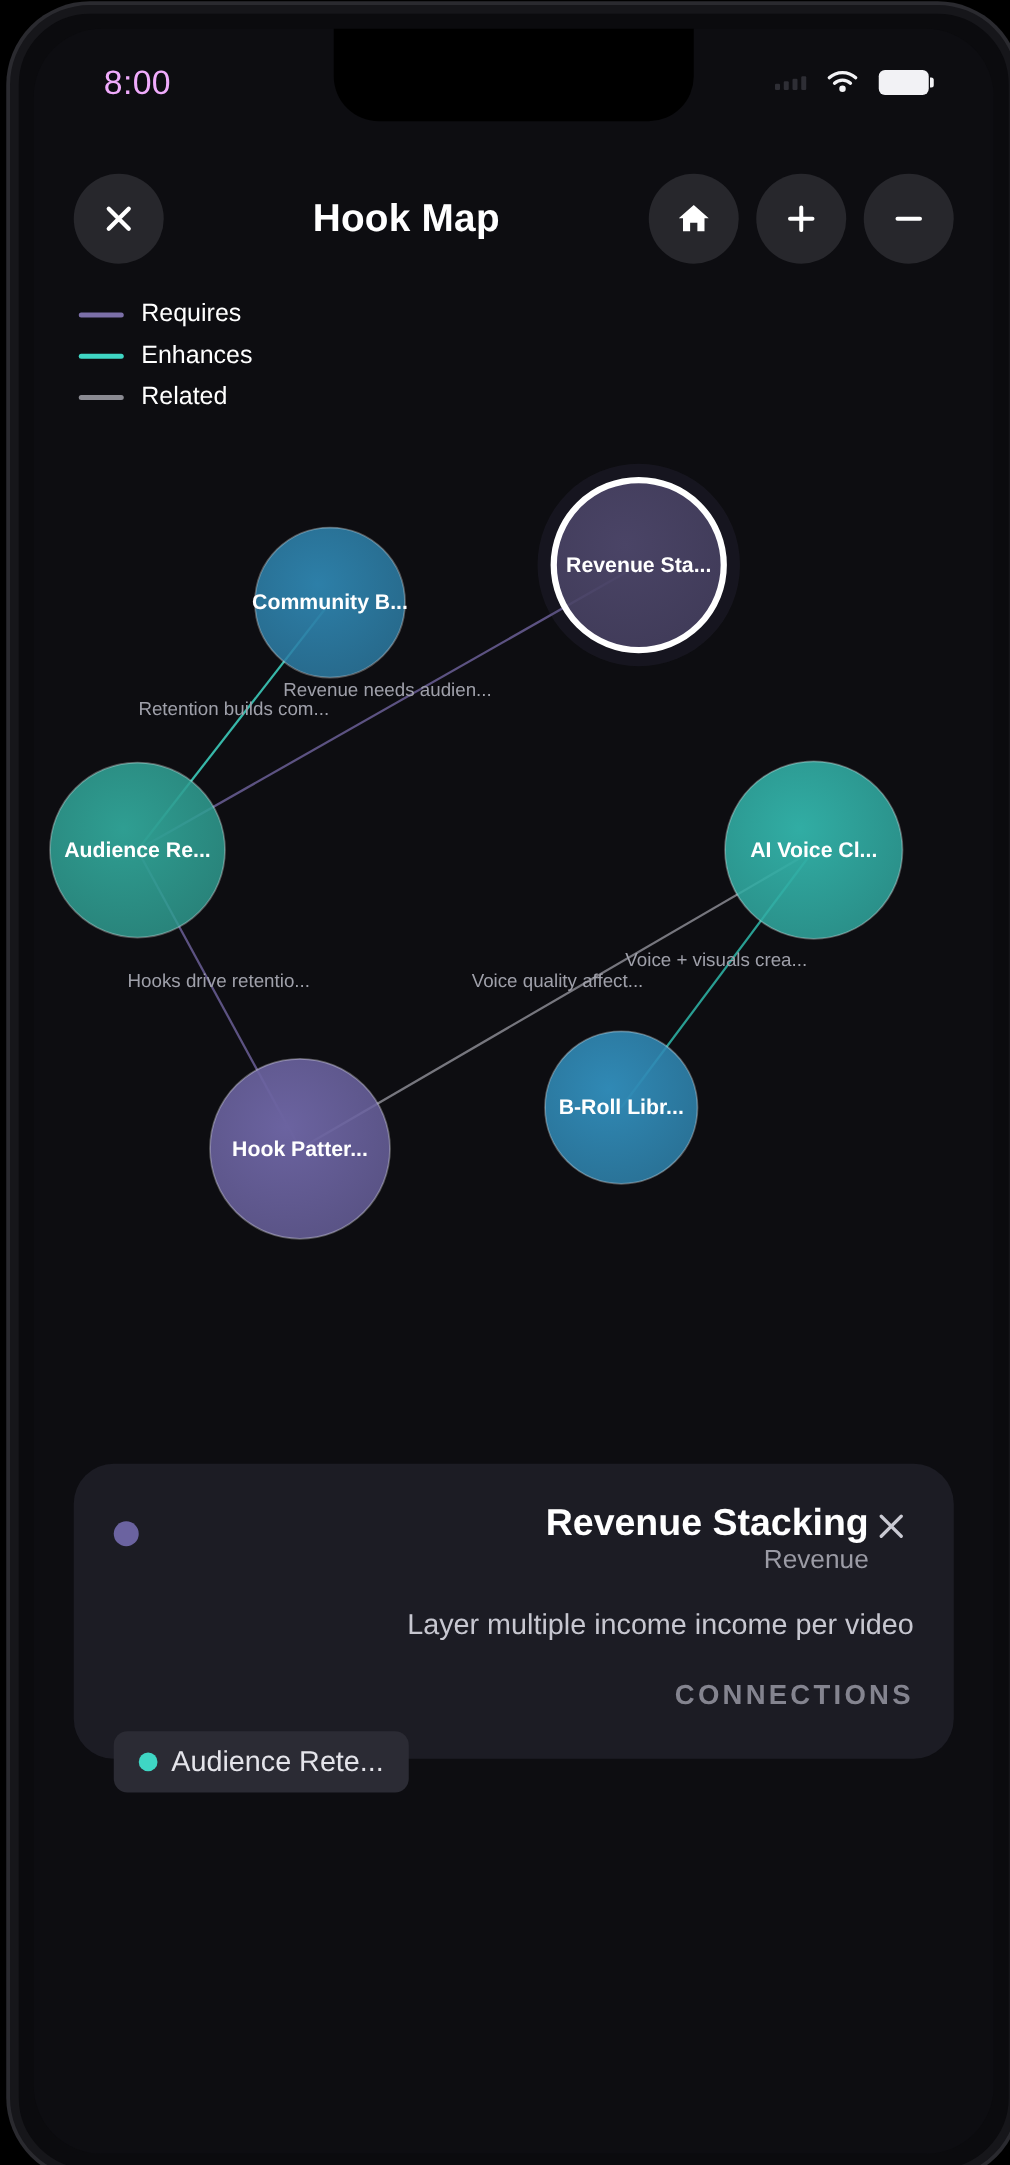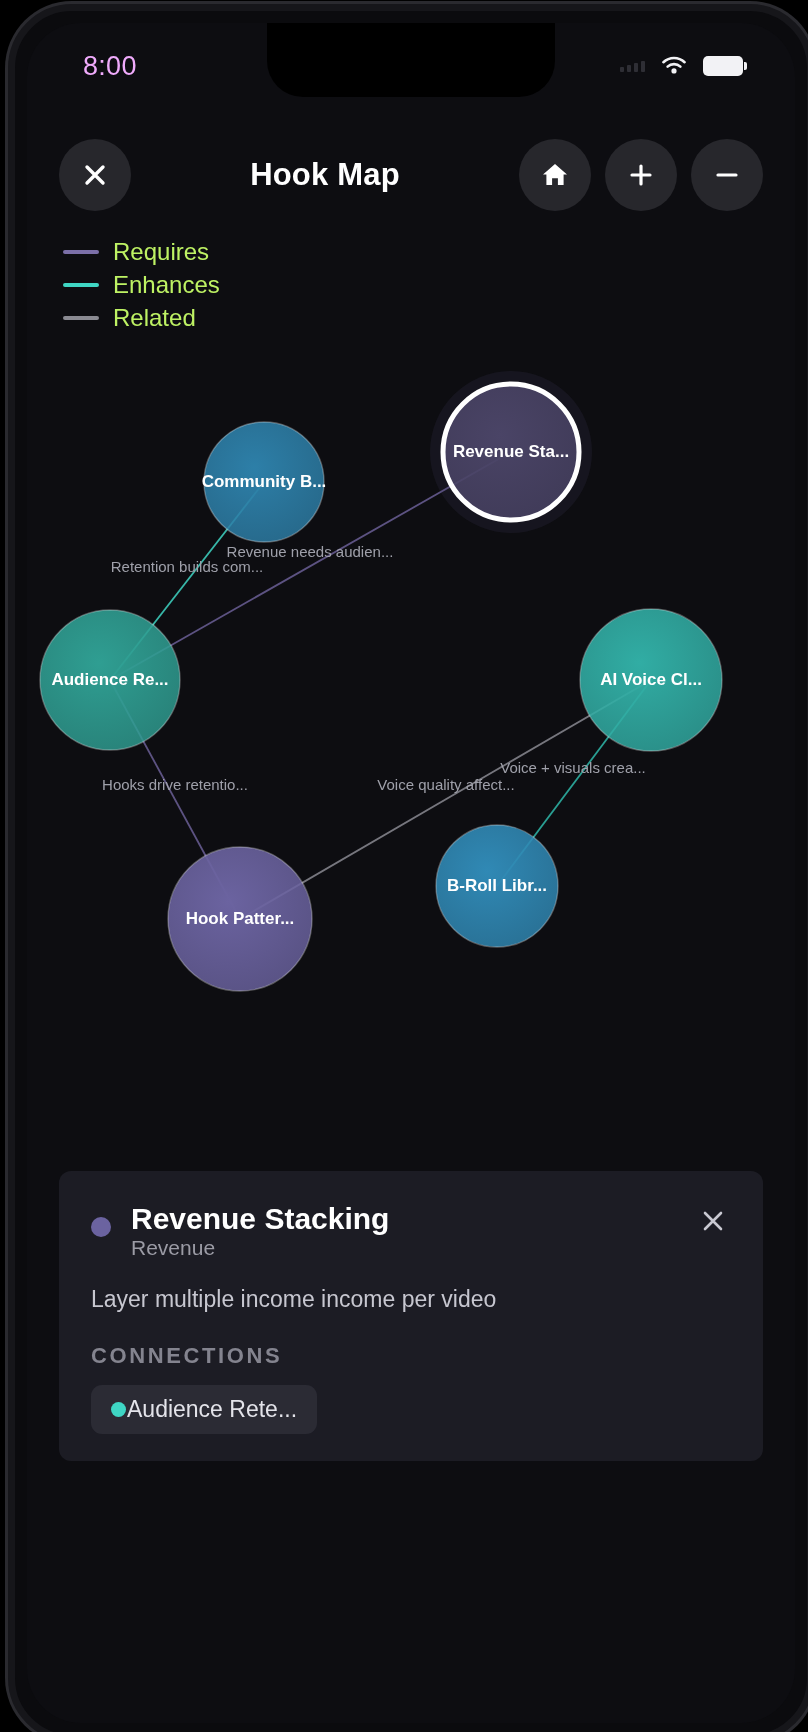--- a/index.html
+++ b/index.html
@@ -159,22 +159,22 @@
     align-items: center;
     gap: 14px;
     height: 33px;
   }
   .legend-line {
     width: 36px;
     height: 4px;
     border-radius: 2px;
   }
   .legend-label {
-    color: #bef264;
-    font-size: 24px;
+    color: #ffffff;
+    font-size: 20px;
   }
 
   
   #graph {
     position: absolute;
     top: 0;
     left: 0;
     width: 768px;
     height: 1700px;
     z-index: 10;
@@ -196,26 +196,27 @@
     text-anchor: middle;
     dominant-baseline: middle;
   }
 
   
   #detail-card {
     position: absolute;
     left: 32px;
     right: 32px;
     top: 1148px;
-    height: 290px;
+    height: 236px;
     background: #1c1c24;
-    border-radius: 12px;
+    border-radius: 32px;
     z-index: 35;
     box-sizing: border-box;
     padding: 30px 32px;
+    text-align: right;
   }
   #card-header {
     display: flex;
     align-items: flex-start;
   }
   #card-dot {
     width: 20px;
     height: 20px;
     border-radius: 50%;
     margin-top: 16px;
@@ -259,21 +260,21 @@
   }
   #connections-list {
     display: flex;
     flex-wrap: wrap;
     gap: 12px;
     margin-top: 16px;
   }
   .connection-chip {
     display: flex;
     align-items: center;
-    gap: 1px;
+    gap: 11px;
     background: #2b2b34;
     border-radius: 11px;
     padding: 11px 20px;
     cursor: pointer;
   }
   .chip-dot {
     width: 15px;
     height: 15px;
     border-radius: 50%;
     flex: 0 0 auto;

